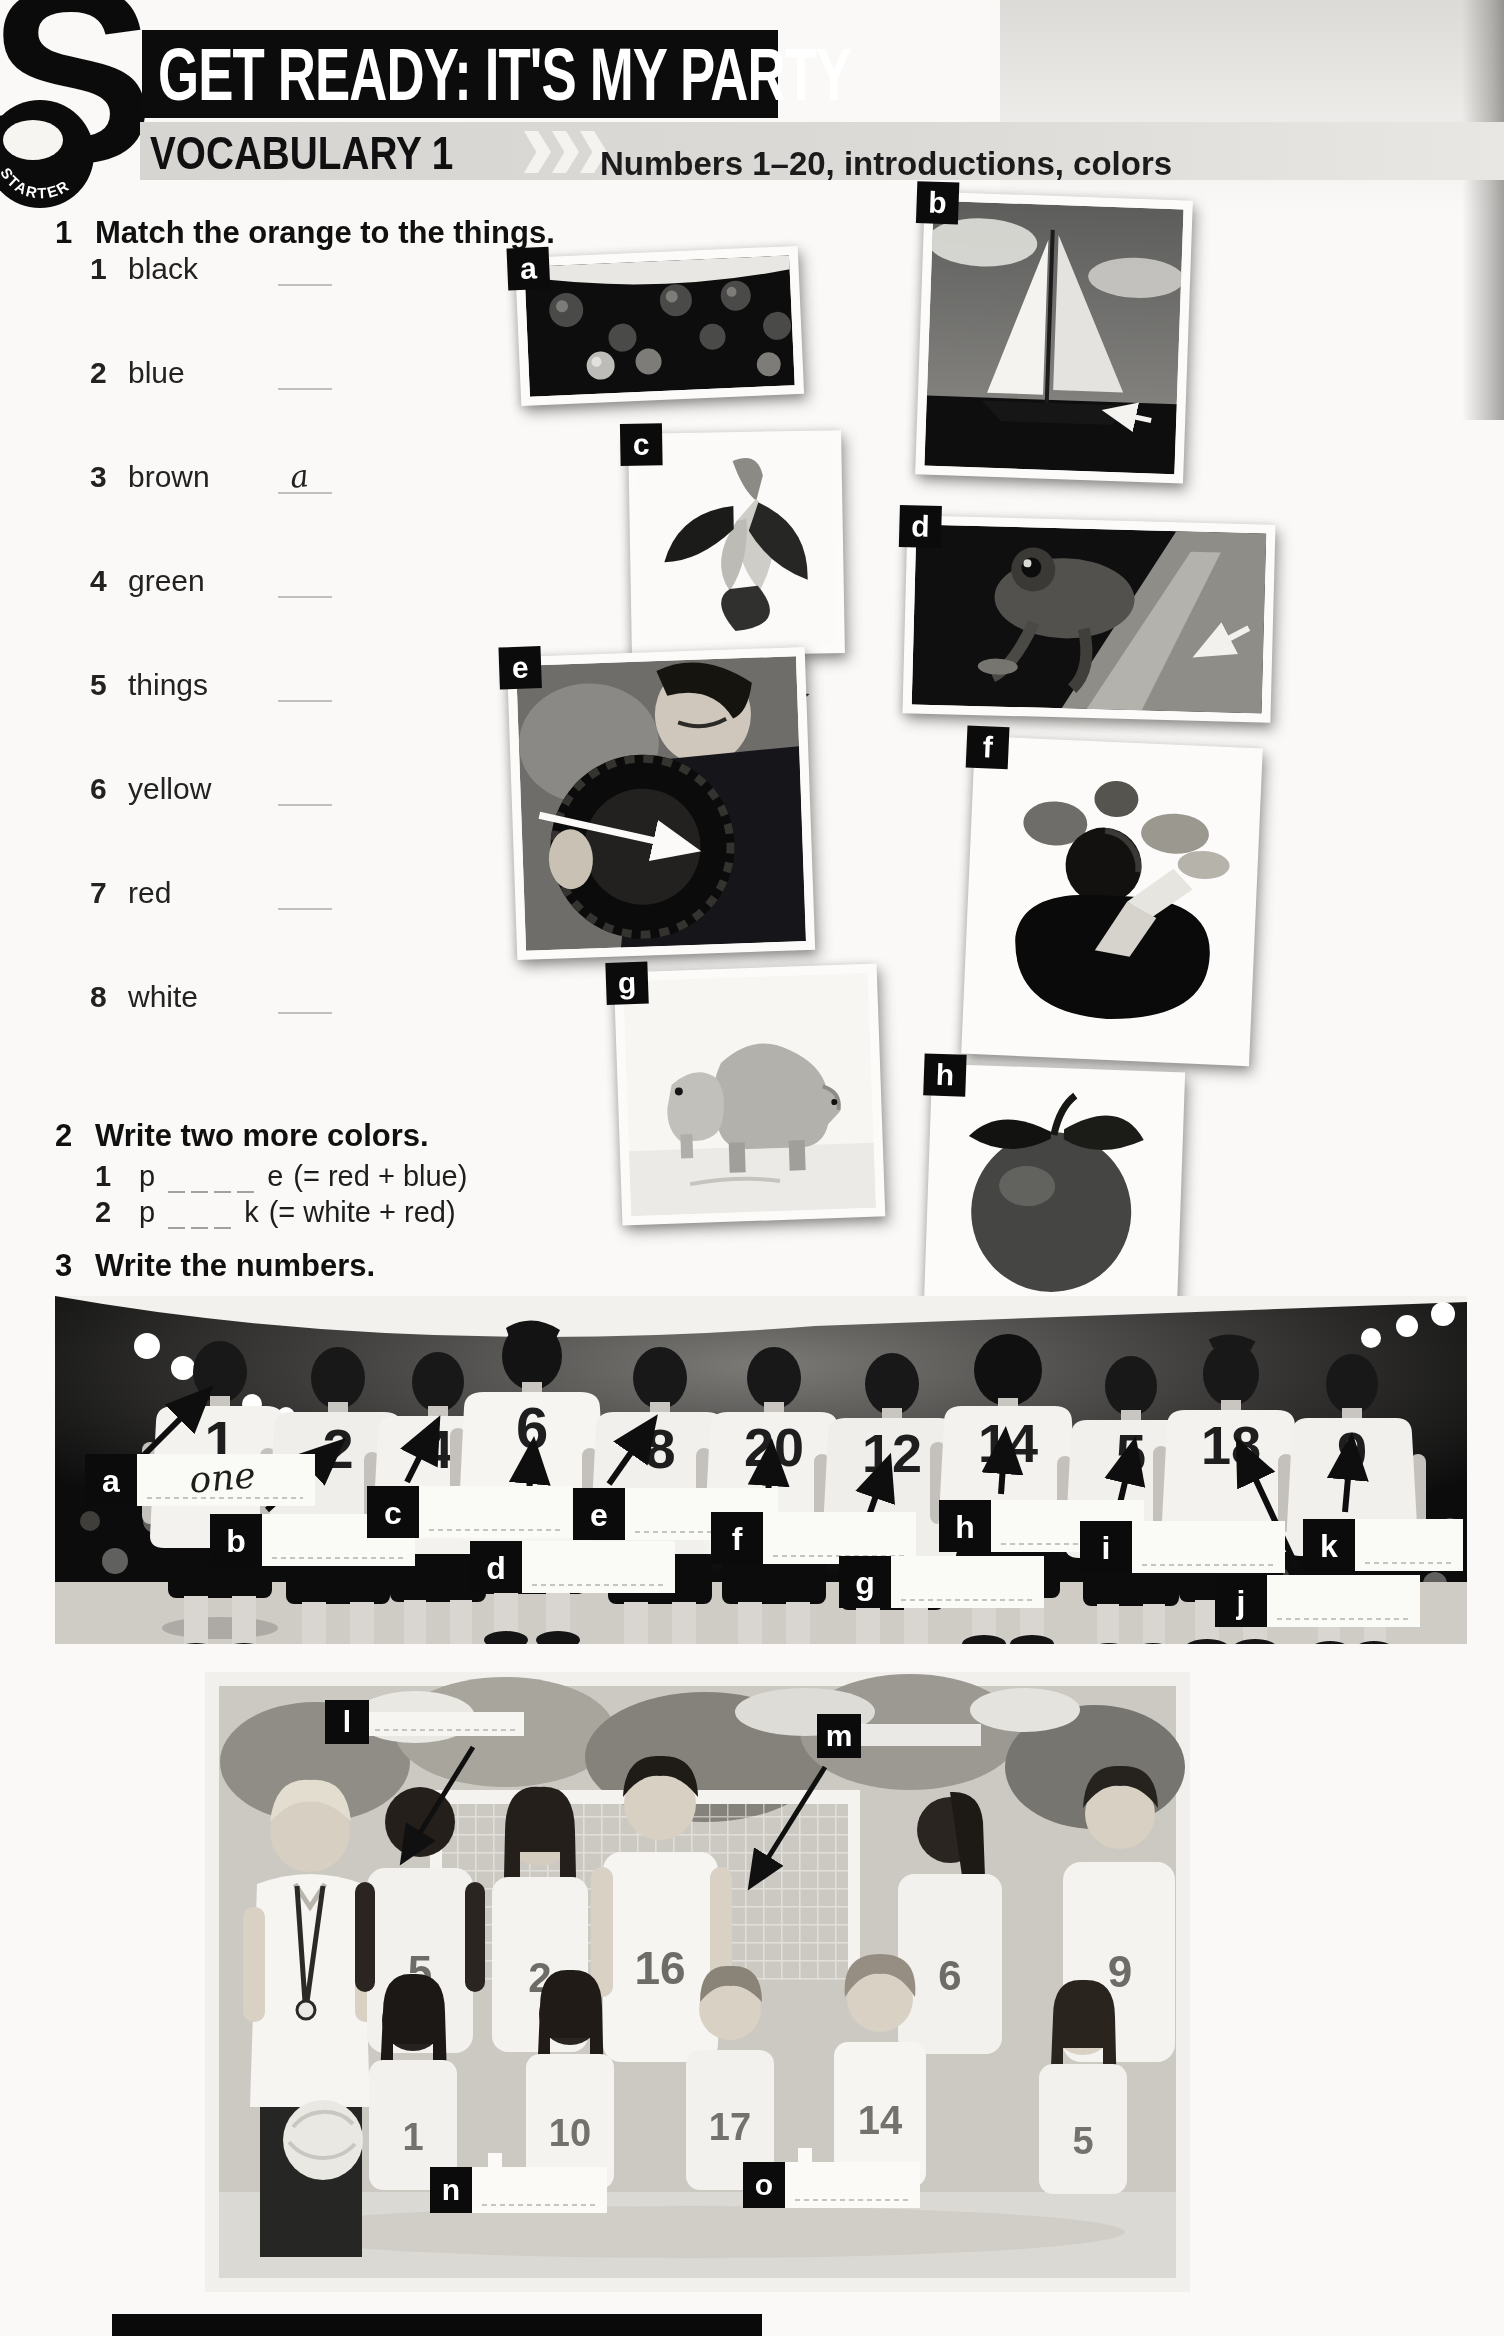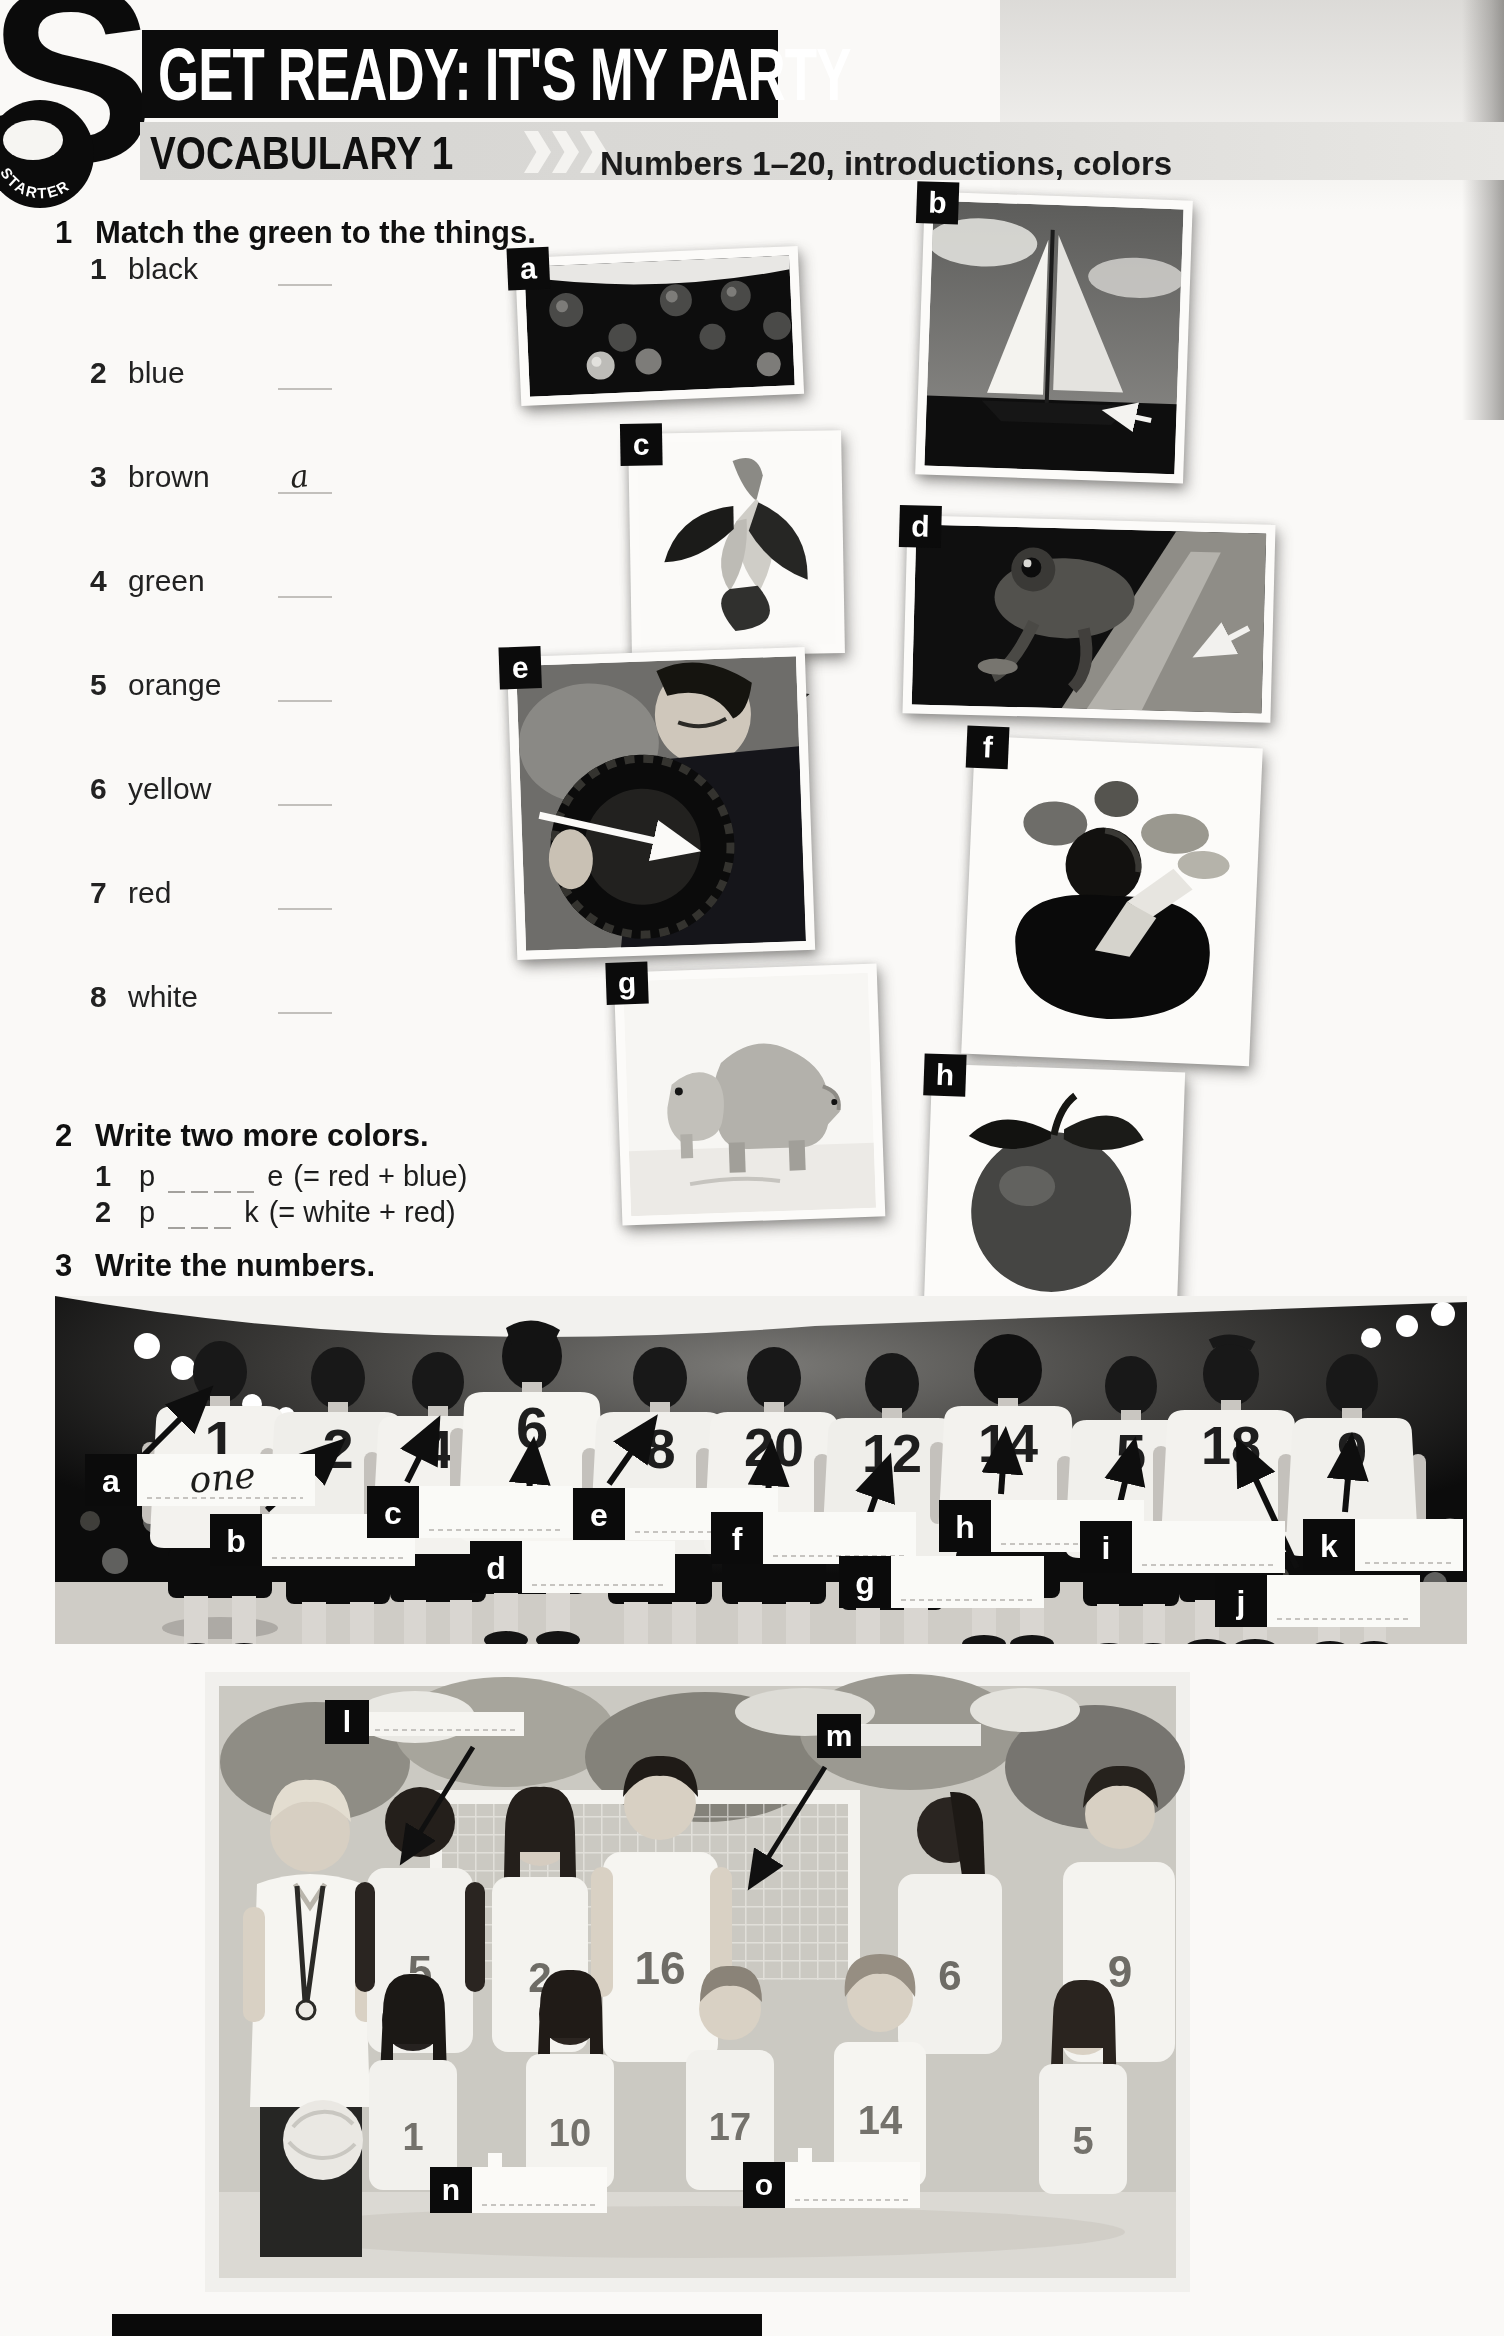--- a/index.html
+++ b/index.html
@@ -77,21 +77,21 @@
   </div>
   <div class="abs strip"></div>
   <div class="abs vocab">VOCABULARY 1</div>
   <span class="chev" style="left:524px;"></span>
   <span class="chev" style="left:552px;"></span>
   <span class="chev" style="left:580px;"></span>
   <div class="abs topics">Numbers 1–20, introductions, colors</div>
 
   <div class="abs exh" style="left:55px;top:215px;">
     <span class="n">1</span>
-    <span>Match the green to the things.</span>
+    <span>Match the orange to the things.</span>
   </div>
 
   <div class="row1" style="left:90px;top:250px;">
     <span class="n">1</span>
     <span class="lbl">black</span>
     <span class="blank1">
         <span class="handwriting"></span>
       </span>
   </div>
   <div class="row1" style="left:90px;top:354px;">
@@ -110,21 +110,21 @@
   </div>
   <div class="row1" style="left:90px;top:562px;">
     <span class="n">4</span>
     <span class="lbl">green</span>
     <span class="blank1">
         <span class="handwriting"></span>
       </span>
   </div>
   <div class="row1" style="left:90px;top:666px;">
     <span class="n">5</span>
-    <span class="lbl">orange</span>
+    <span class="lbl">things</span>
     <span class="blank1">
         <span class="handwriting"></span>
       </span>
   </div>
   <div class="row1" style="left:90px;top:770px;">
     <span class="n">6</span>
     <span class="lbl">yellow</span>
     <span class="blank1">
         <span class="handwriting"></span>
       </span>

